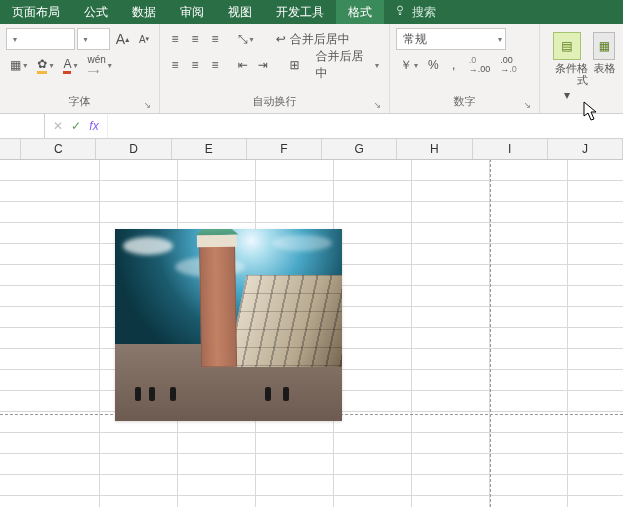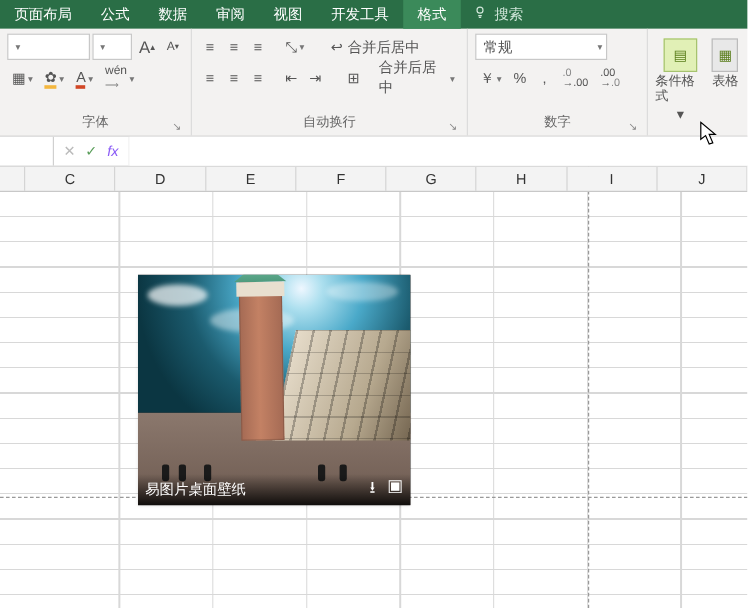--- a/index.html
+++ b/index.html
@@ -115,21 +115,21 @@
     cursor: pointer;
     gap: 2px;
   }
   .vbtn .vicon {
     width: 28px; height: 28px;
     background: #e1f0b6;
     border: 1px solid #a6c36f;
     display:flex;align-items:center;justify-content:center;
     color:#5a7d1b;
   }
-  .vbtn .vtxt { font-size: 11px; line-height: 12px; text-align:left; }
+  .vbtn .vtxt { font-size: 11px; line-height: 12px; text-align:right; }
 
   
   .fxbar {
     height: 25px;
     display: flex;
     align-items: stretch;
     border-bottom: 1px solid #d0d0d0;
     background: #fff;
   }
   .namebox {
@@ -454,27 +454,20 @@
       <div class="cloud" style="right:10px;top:6px;width:60px;height:16px;opacity:.5"></div>
       <div class="ground"></div>
       <div class="building"></div>
       <div class="tower"></div>
       <div class="person" style="left:20px"></div>
       <div class="person" style="left:34px"></div>
       <div class="person" style="left:55px"></div>
       <div class="person" style="left:150px"></div>
       <div class="person" style="left:168px"></div>
     </div>
-    <div class="caption">
-      <span>易图片桌面壁纸</span>
-      <span class="cap-icons">
-        <span>⭳</span>
-        <span>▣</span>
-      </span>
-    </div>
   </div>
 </div>
 
 <div class="cursor" id="cursor" style="left: 583px; top: 101px;">
   <svg width="16" height="20" viewBox="0 0 16 20">
     <path d="M1 1 L1 15 L5 12 L8 19 L11 18 L8 11 L13 11 Z" fill="#fff" stroke="#000" stroke-width="1"></path>
   </svg>
 </div>
 
 </body></html>

